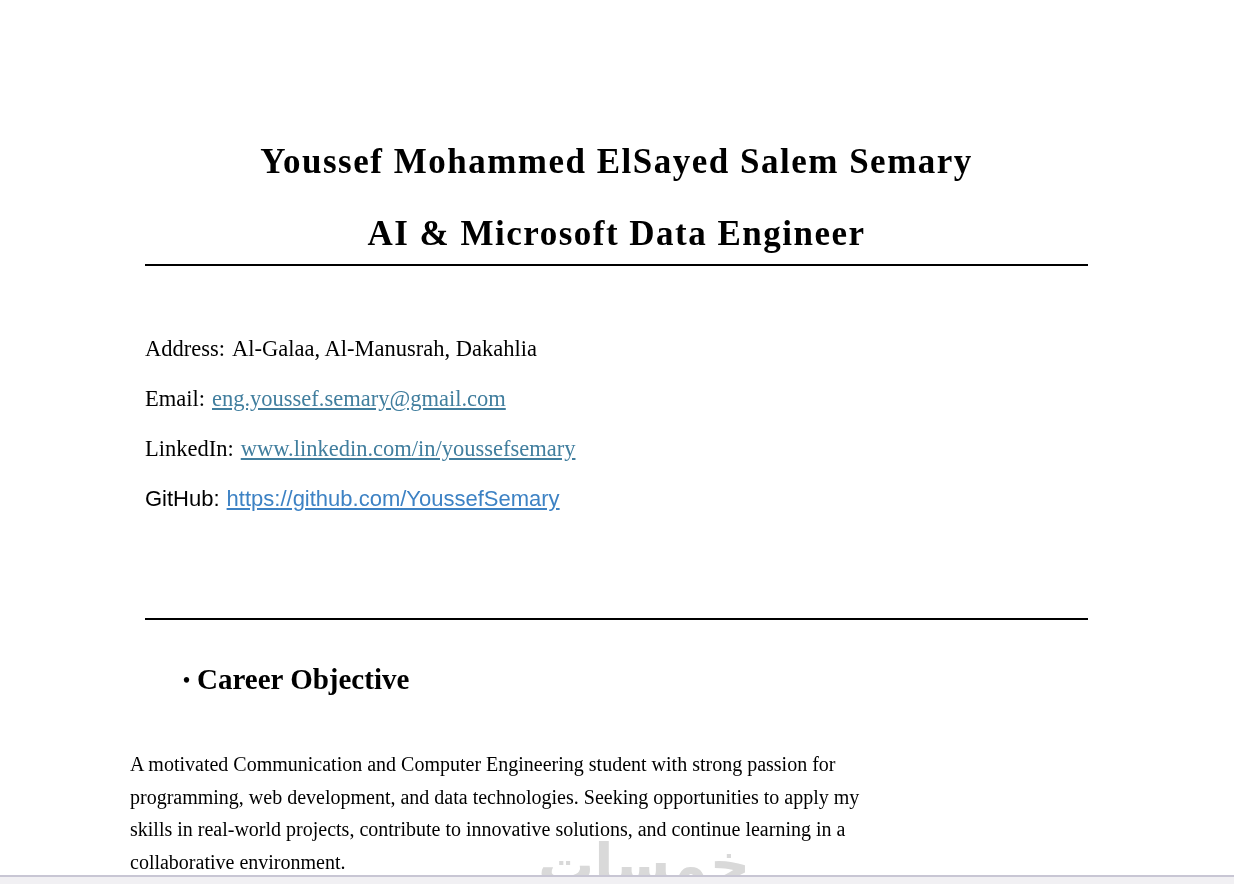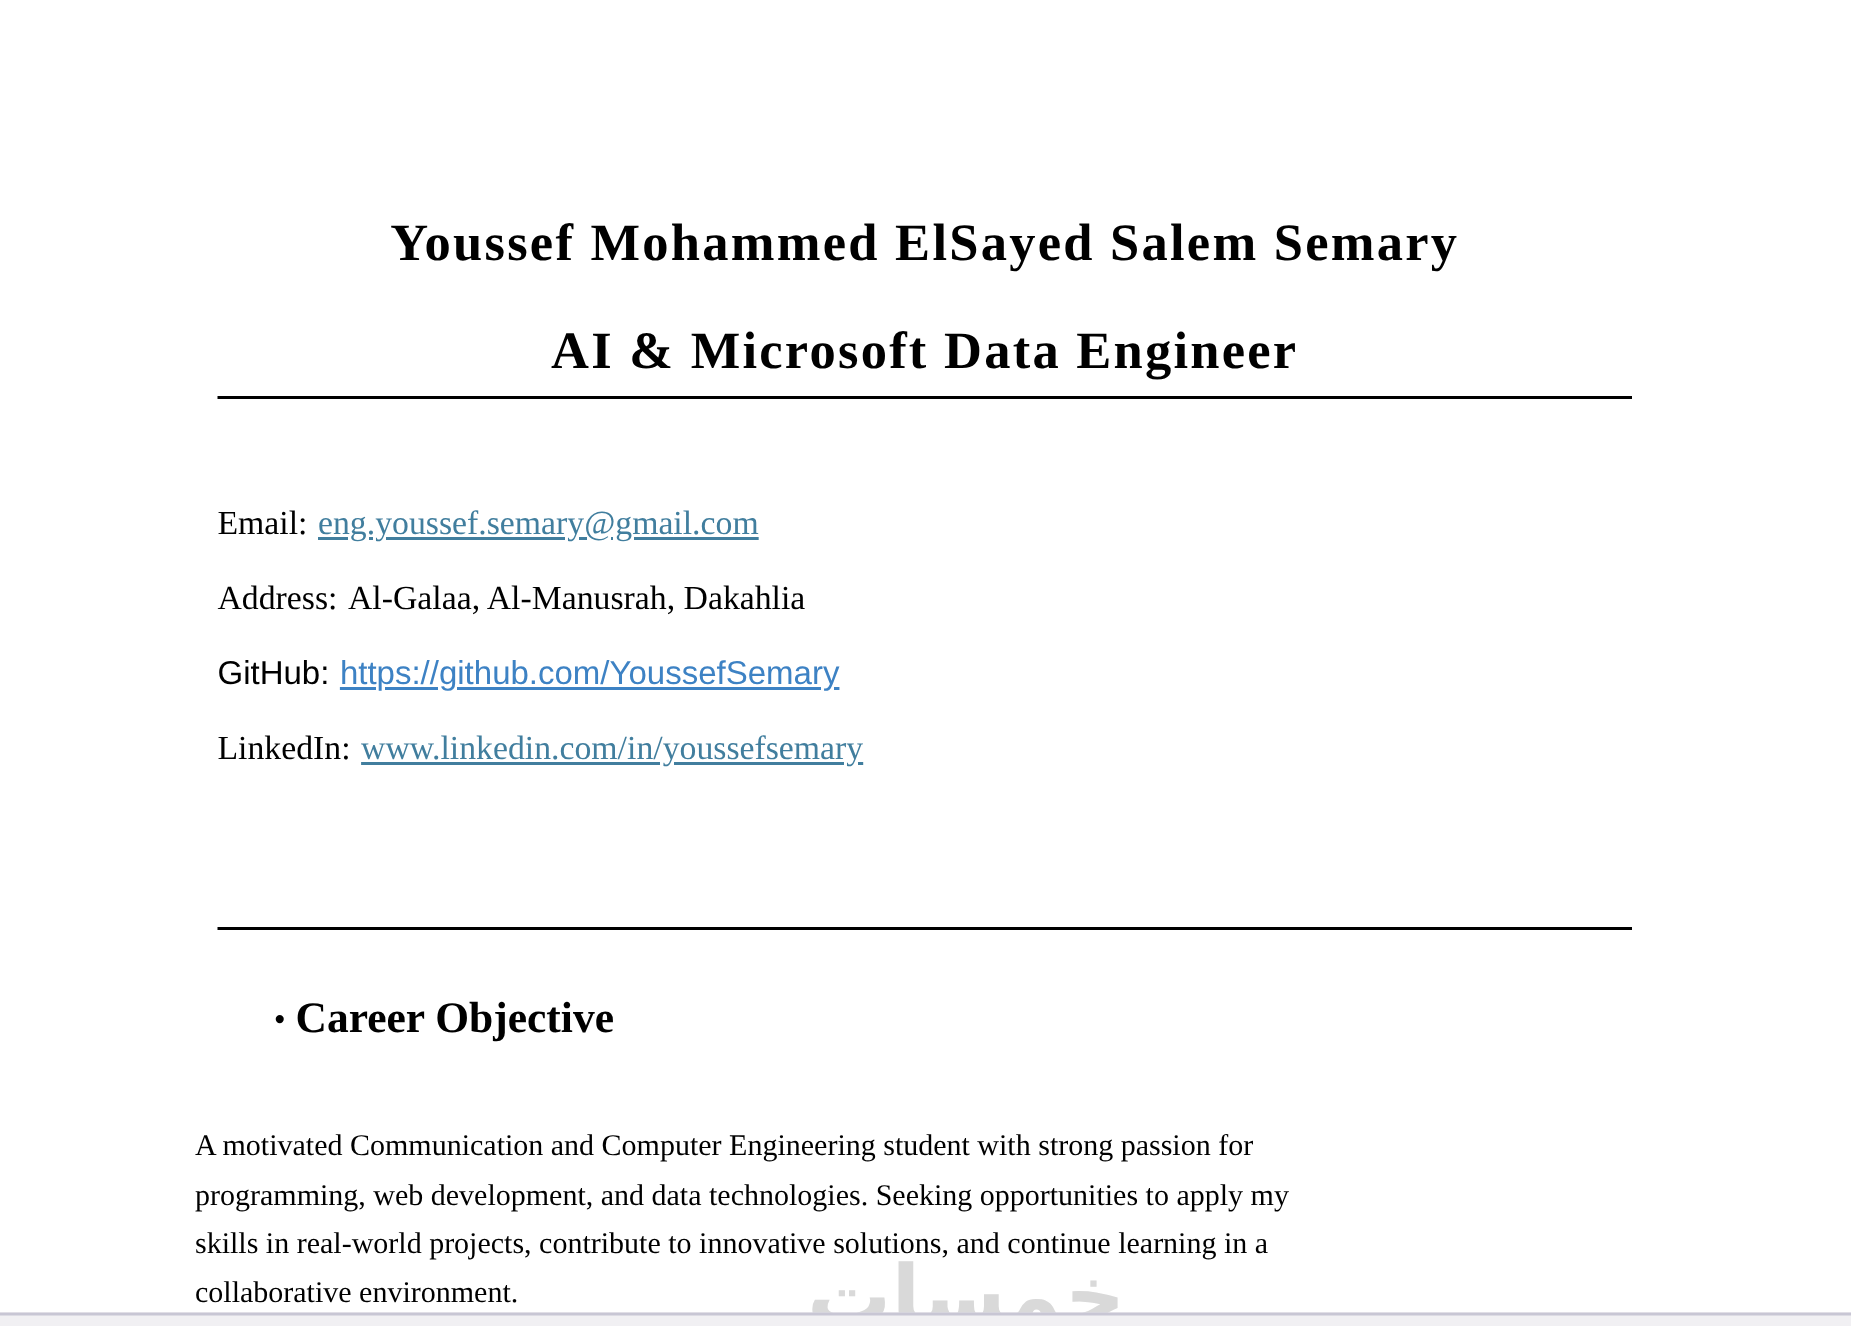--- a/index.html
+++ b/index.html
@@ -110,30 +110,30 @@
 
 <div class="page">
 
   <div class="doc-title line2">AI &amp; Microsoft Data Engineer</div>
   <div class="doc-title line1">Youssef Mohammed ElSayed Salem Semary</div>
 
   <div class="rule top"></div>
 
   <div class="contact">
     <div class="contact-line">
+      <span>Address:</span><span class="value">Al-Galaa, Al-Manusrah, Dakahlia</span>
+    </div>
+    <div class="contact-line">
       <span>Email:</span><a class="doc-link">eng.youssef.semary@gmail.com</a>
     </div>
     <div class="contact-line">
-      <span>Address:</span><span class="value">Al-Galaa, Al-Manusrah, Dakahlia</span>
+      <span>LinkedIn:</span><a class="doc-link">www.linkedin.com/in/youssefsemary</a>
     </div>
     <div class="contact-line sans">
       <span>GitHub:</span><a class="doc-link">https://github.com/YoussefSemary</a>
-    </div>
-    <div class="contact-line">
-      <span>LinkedIn:</span><a class="doc-link">www.linkedin.com/in/youssefsemary</a>
     </div>
   </div>
 
   <div class="rule mid"></div>
 
   <div class="objective-heading">
     <span class="bullet">•</span><span>Career Objective</span>
   </div>
 
   <div class="objective-text">A motivated Communication and Computer Engineering student with strong passion for

